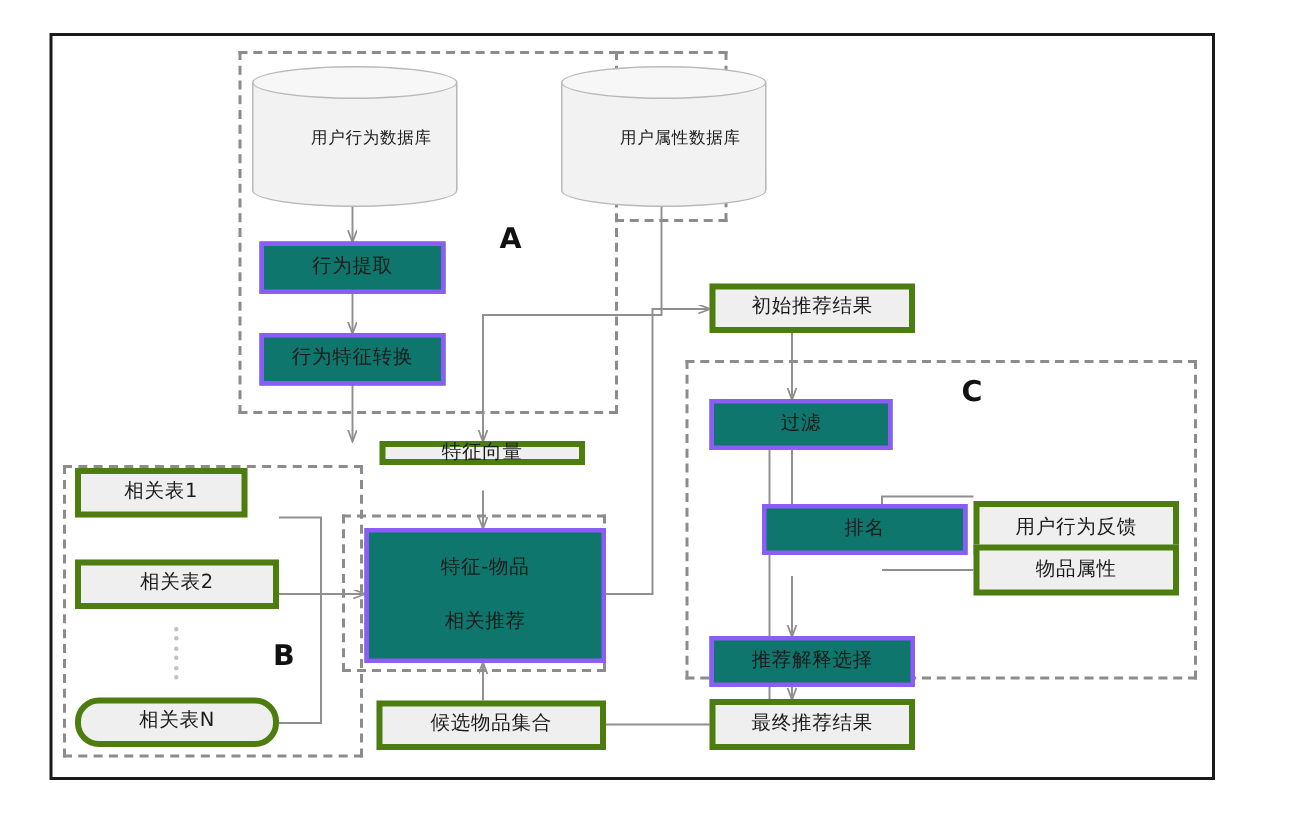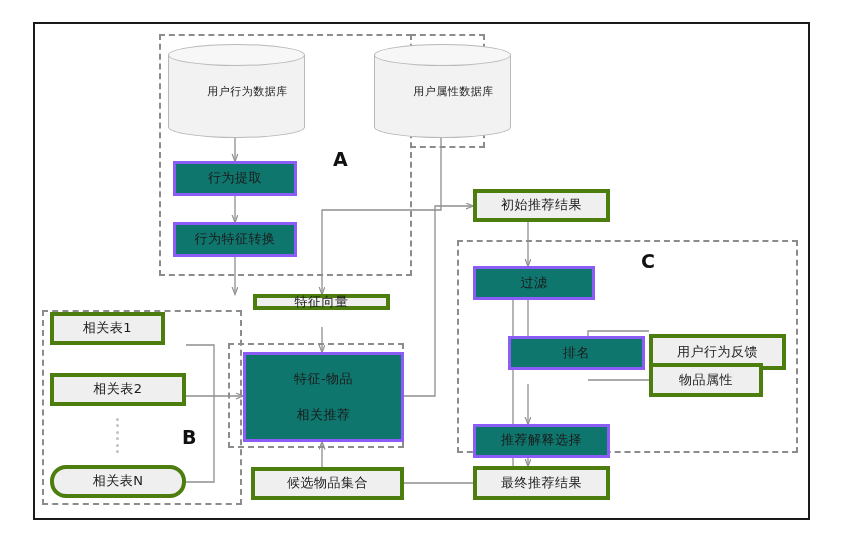--- a/index.html
+++ b/index.html
@@ -273,17 +273,17 @@
   </div>
 
   <div class="node light" style="left:473px; top:466px; width:137px; height:34px;">
     <span class="txt">最终推荐结果</span>
   </div>
 
   <div class="node light" style="left:649px; top:314px; width:137px; height:36px;margin-top:20px;">
     <span class="txt">用户行为反馈</span>
   </div>
 
-  <div class="node light" style="left:649px; top:363px; width:114px; height:34px;">
+  <div class="node light" style="left:649px; top:363px; width:137px; height:34px;">
     <span class="txt">物品属性</span>
   </div>
 
 </div>
 
 </body></html>

